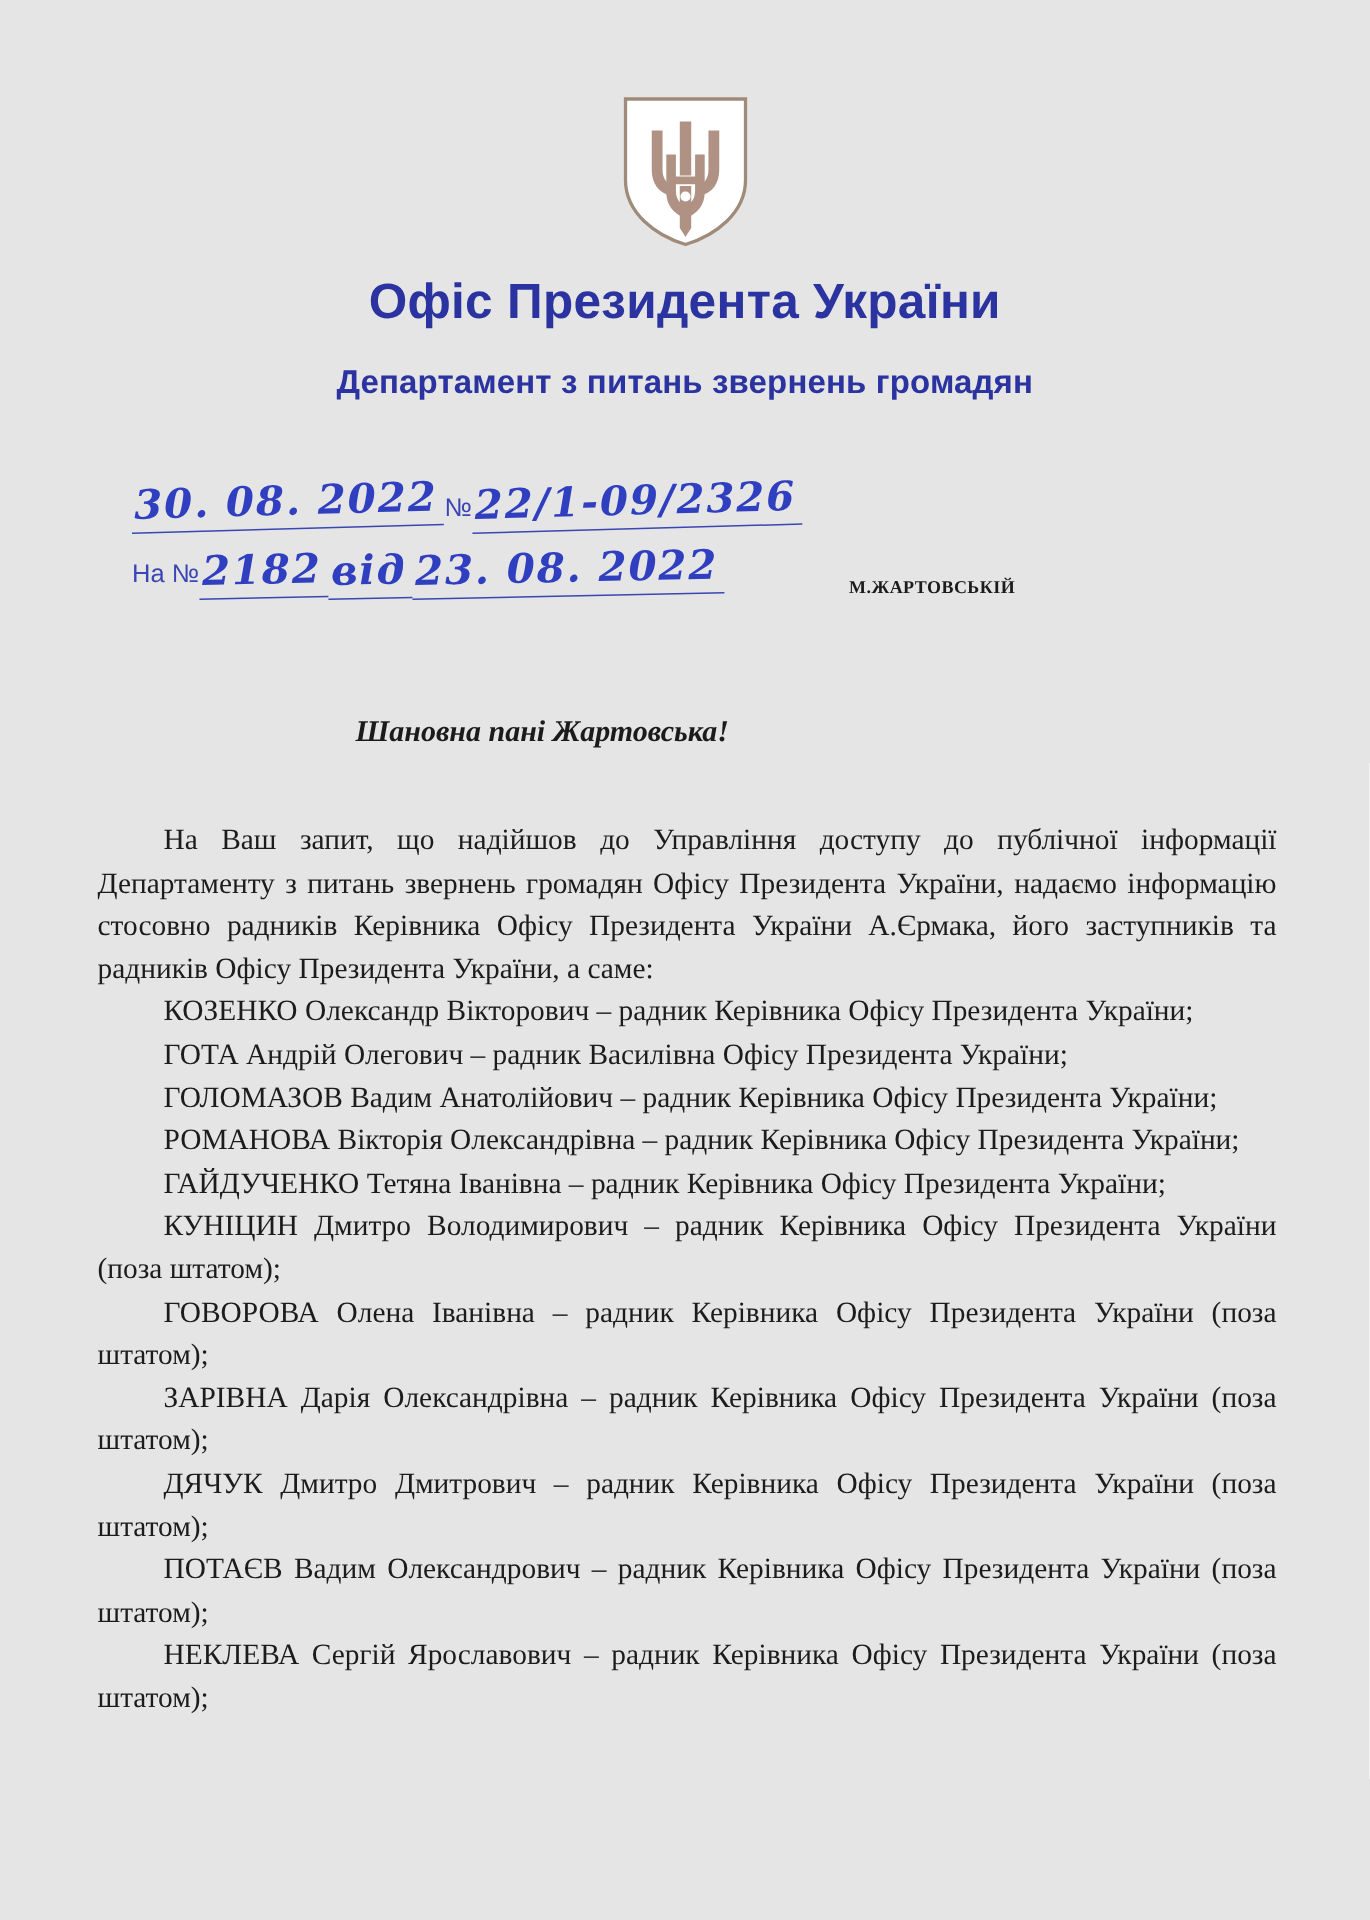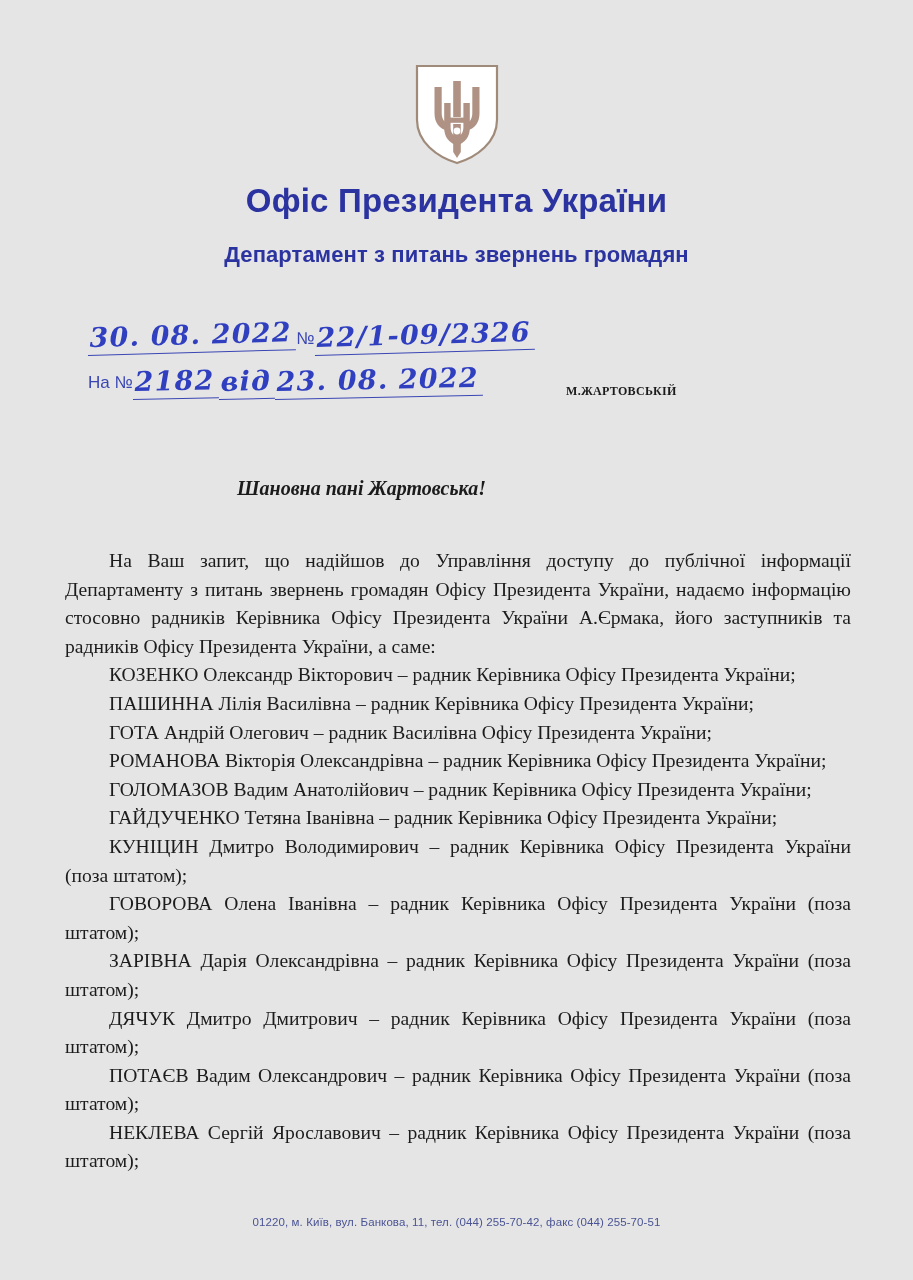--- a/index.html
+++ b/index.html
@@ -196,28 +196,26 @@
     </div>
   </div>
 
   <div class="addressee">М.ЖАРТОВСЬКІЙ</div>
 
   <div class="salutation">Шановна пані Жартовська!</div>
 
   <div class="body-text">
       <p>На Ваш запит, що надійшов до Управління доступу до публічної інформації Департаменту з питань звернень громадян Офісу Президента України, надаємо інформацію стосовно радників Керівника Офісу Президента України А.Єрмака, його заступників та радників Офісу Президента України, а саме:</p>
       <p>КОЗЕНКО Олександр Вікторович – радник Керівника Офісу Президента України;</p>
-      <p>ПАШИННА Лілія Василівна – радник Керівника Офісу Президента України;</p>
       <p>ГОТА Андрій Олегович – радник Василівна Офісу Президента України;</p>
+      <p>ГОЛОМАЗОВ Вадим Анатолійович – радник Керівника Офісу Президента України;</p>
       <p>РОМАНОВА Вікторія Олександрівна – радник Керівника Офісу Президента України;</p>
-      <p>ГОЛОМАЗОВ Вадим Анатолійович – радник Керівника Офісу Президента України;</p>
       <p>ГАЙДУЧЕНКО Тетяна Іванівна – радник Керівника Офісу Президента України;</p>
       <p>КУНІЦИН Дмитро Володимирович – радник Керівника Офісу Президента України (поза штатом);</p>
       <p>ГОВОРОВА Олена Іванівна – радник Керівника Офісу Президента України (поза штатом);</p>
       <p>ЗАРІВНА Дарія Олександрівна – радник Керівника Офісу Президента України (поза штатом);</p>
       <p>ДЯЧУК Дмитро Дмитрович – радник Керівника Офісу Президента України (поза штатом);</p>
       <p>ПОТАЄВ Вадим Олександрович – радник Керівника Офісу Президента України (поза штатом);</p>
       <p>НЕКЛЕВА Сергій Ярославович – радник Керівника Офісу Президента України (поза штатом);</p>
     </div>
 
-  <div class="footer">01220, м. Київ, вул. Банкова, 11, тел. (044) 255-70-42, факс (044) 255-70-51</div>
 
 </div>
 
 </body></html>

